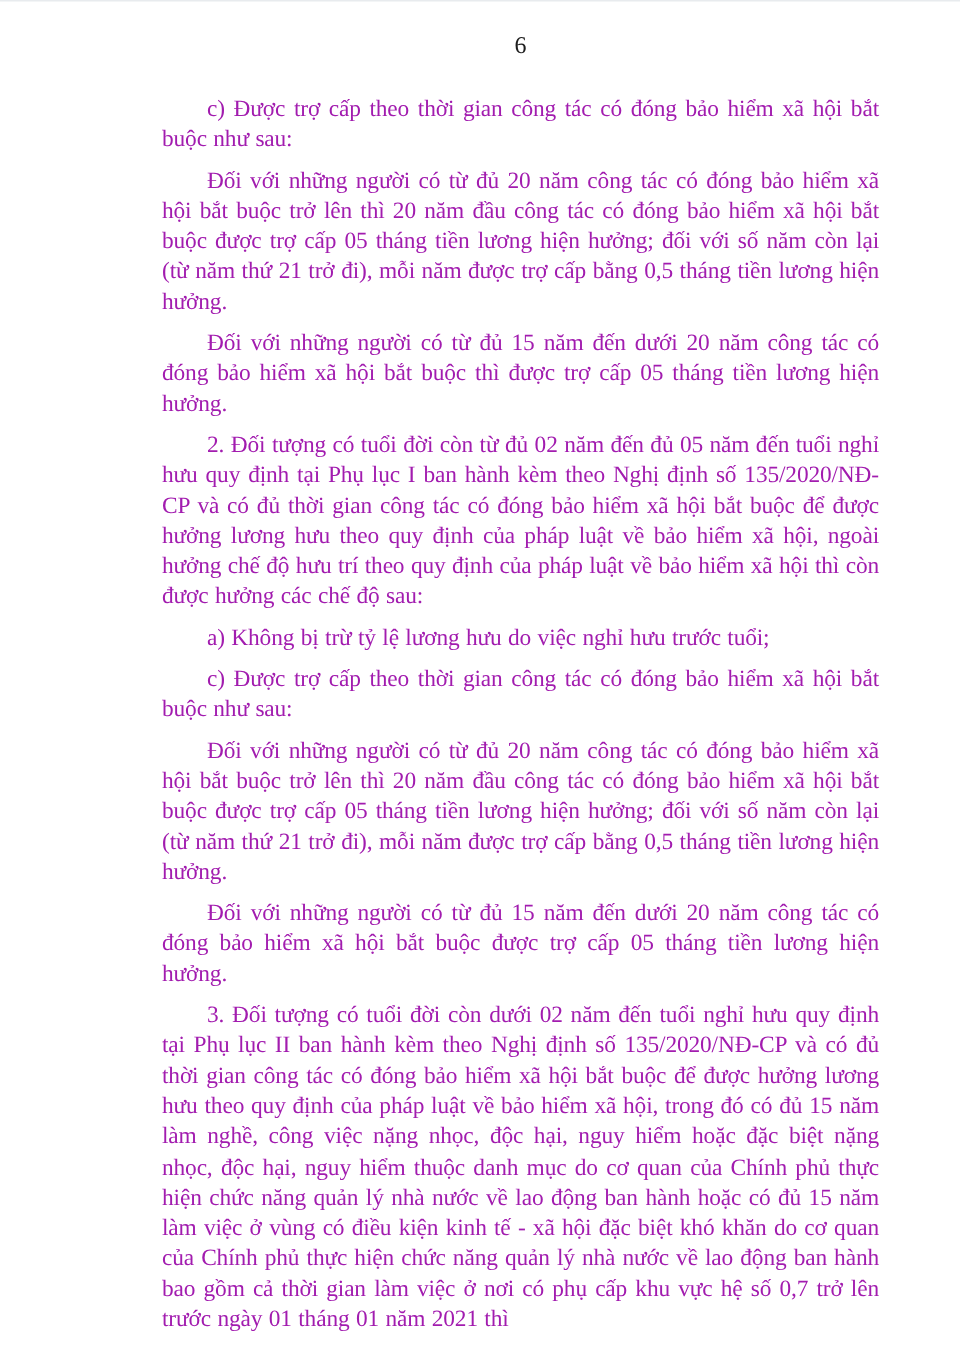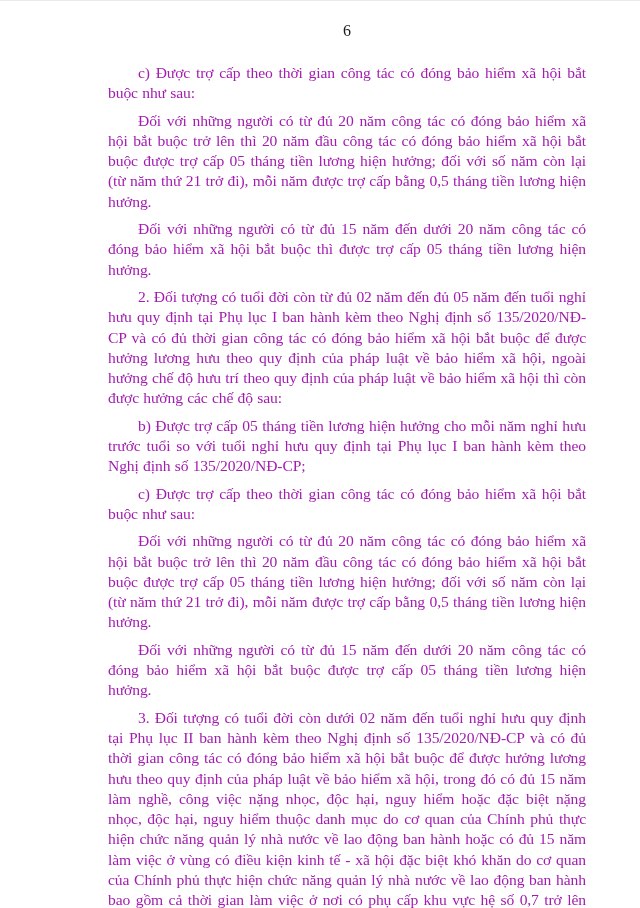--- a/index.html
+++ b/index.html
@@ -44,20 +44,20 @@
 <body>
 
 <div class="page">
   <div class="content">
     <div class="page-number">6</div>
     <div class="doc-body">
       <p>c) Được trợ cấp theo thời gian công tác có đóng bảo hiểm xã hội bắt buộc như sau:</p>
       <p>Đối với những người có từ đủ 20 năm công tác có đóng bảo hiểm xã hội bắt buộc trở lên thì 20 năm đầu công tác có đóng bảo hiểm xã hội bắt buộc được trợ cấp 05 tháng tiền lương hiện hưởng; đối với số năm còn lại (từ năm thứ 21 trở đi), mỗi năm được trợ cấp bằng 0,5 tháng tiền lương hiện hưởng.</p>
       <p>Đối với những người có từ đủ 15 năm đến dưới 20 năm công tác có đóng bảo hiểm xã hội bắt buộc thì được trợ cấp 05 tháng tiền lương hiện hưởng.</p>
       <p>2. Đối tượng có tuổi đời còn từ đủ 02 năm đến đủ 05 năm đến tuổi nghỉ hưu quy định tại Phụ lục I ban hành kèm theo Nghị định số 135/2020/NĐ-CP và có đủ thời gian công tác có đóng bảo hiểm xã hội bắt buộc để được hưởng lương hưu theo quy định của pháp luật về bảo hiểm xã hội, ngoài hưởng chế độ hưu trí theo quy định của pháp luật về bảo hiểm xã hội thì còn được hưởng các chế độ sau:</p>
-      <p>b) Được trợ cấp 05 tháng tiền lương hiện hưởng cho mỗi năm nghỉ hưu trước tuổi so với tuổi nghỉ hưu quy định tại Phụ lục I ban hành kèm theo Nghị định số 135/2020/NĐ-CP;</p>
+      <p>a) Không bị trừ tỷ lệ lương hưu do việc nghỉ hưu trước tuổi;</p>
       <p>c) Được trợ cấp theo thời gian công tác có đóng bảo hiểm xã hội bắt buộc như sau:</p>
       <p>Đối với những người có từ đủ 20 năm công tác có đóng bảo hiểm xã hội bắt buộc trở lên thì 20 năm đầu công tác có đóng bảo hiểm xã hội bắt buộc được trợ cấp 05 tháng tiền lương hiện hưởng; đối với số năm còn lại (từ năm thứ 21 trở đi), mỗi năm được trợ cấp bằng 0,5 tháng tiền lương hiện hưởng.</p>
       <p>Đối với những người có từ đủ 15 năm đến dưới 20 năm công tác có đóng bảo hiểm xã hội bắt buộc được trợ cấp 05 tháng tiền lương hiện hưởng.</p>
       <p>3. Đối tượng có tuổi đời còn dưới 02 năm đến tuổi nghỉ hưu quy định tại Phụ lục II ban hành kèm theo Nghị định số 135/2020/NĐ-CP và có đủ thời gian công tác có đóng bảo hiểm xã hội bắt buộc để được hưởng lương hưu theo quy định của pháp luật về bảo hiểm xã hội, trong đó có đủ 15 năm làm nghề, công việc nặng nhọc, độc hại, nguy hiểm hoặc đặc biệt nặng nhọc, độc hại, nguy hiểm thuộc danh mục do cơ quan của Chính phủ thực hiện chức năng quản lý nhà nước về lao động ban hành hoặc có đủ 15 năm làm việc ở vùng có điều kiện kinh tế - xã hội đặc biệt khó khăn do cơ quan của Chính phủ thực hiện chức năng quản lý nhà nước về lao động ban hành bao gồm cả thời gian làm việc ở nơi có phụ cấp khu vực hệ số 0,7 trở lên trước ngày 01 tháng 01 năm 2021 thì</p>
     </div>
   </div>
 </div>
 
 </body></html>

